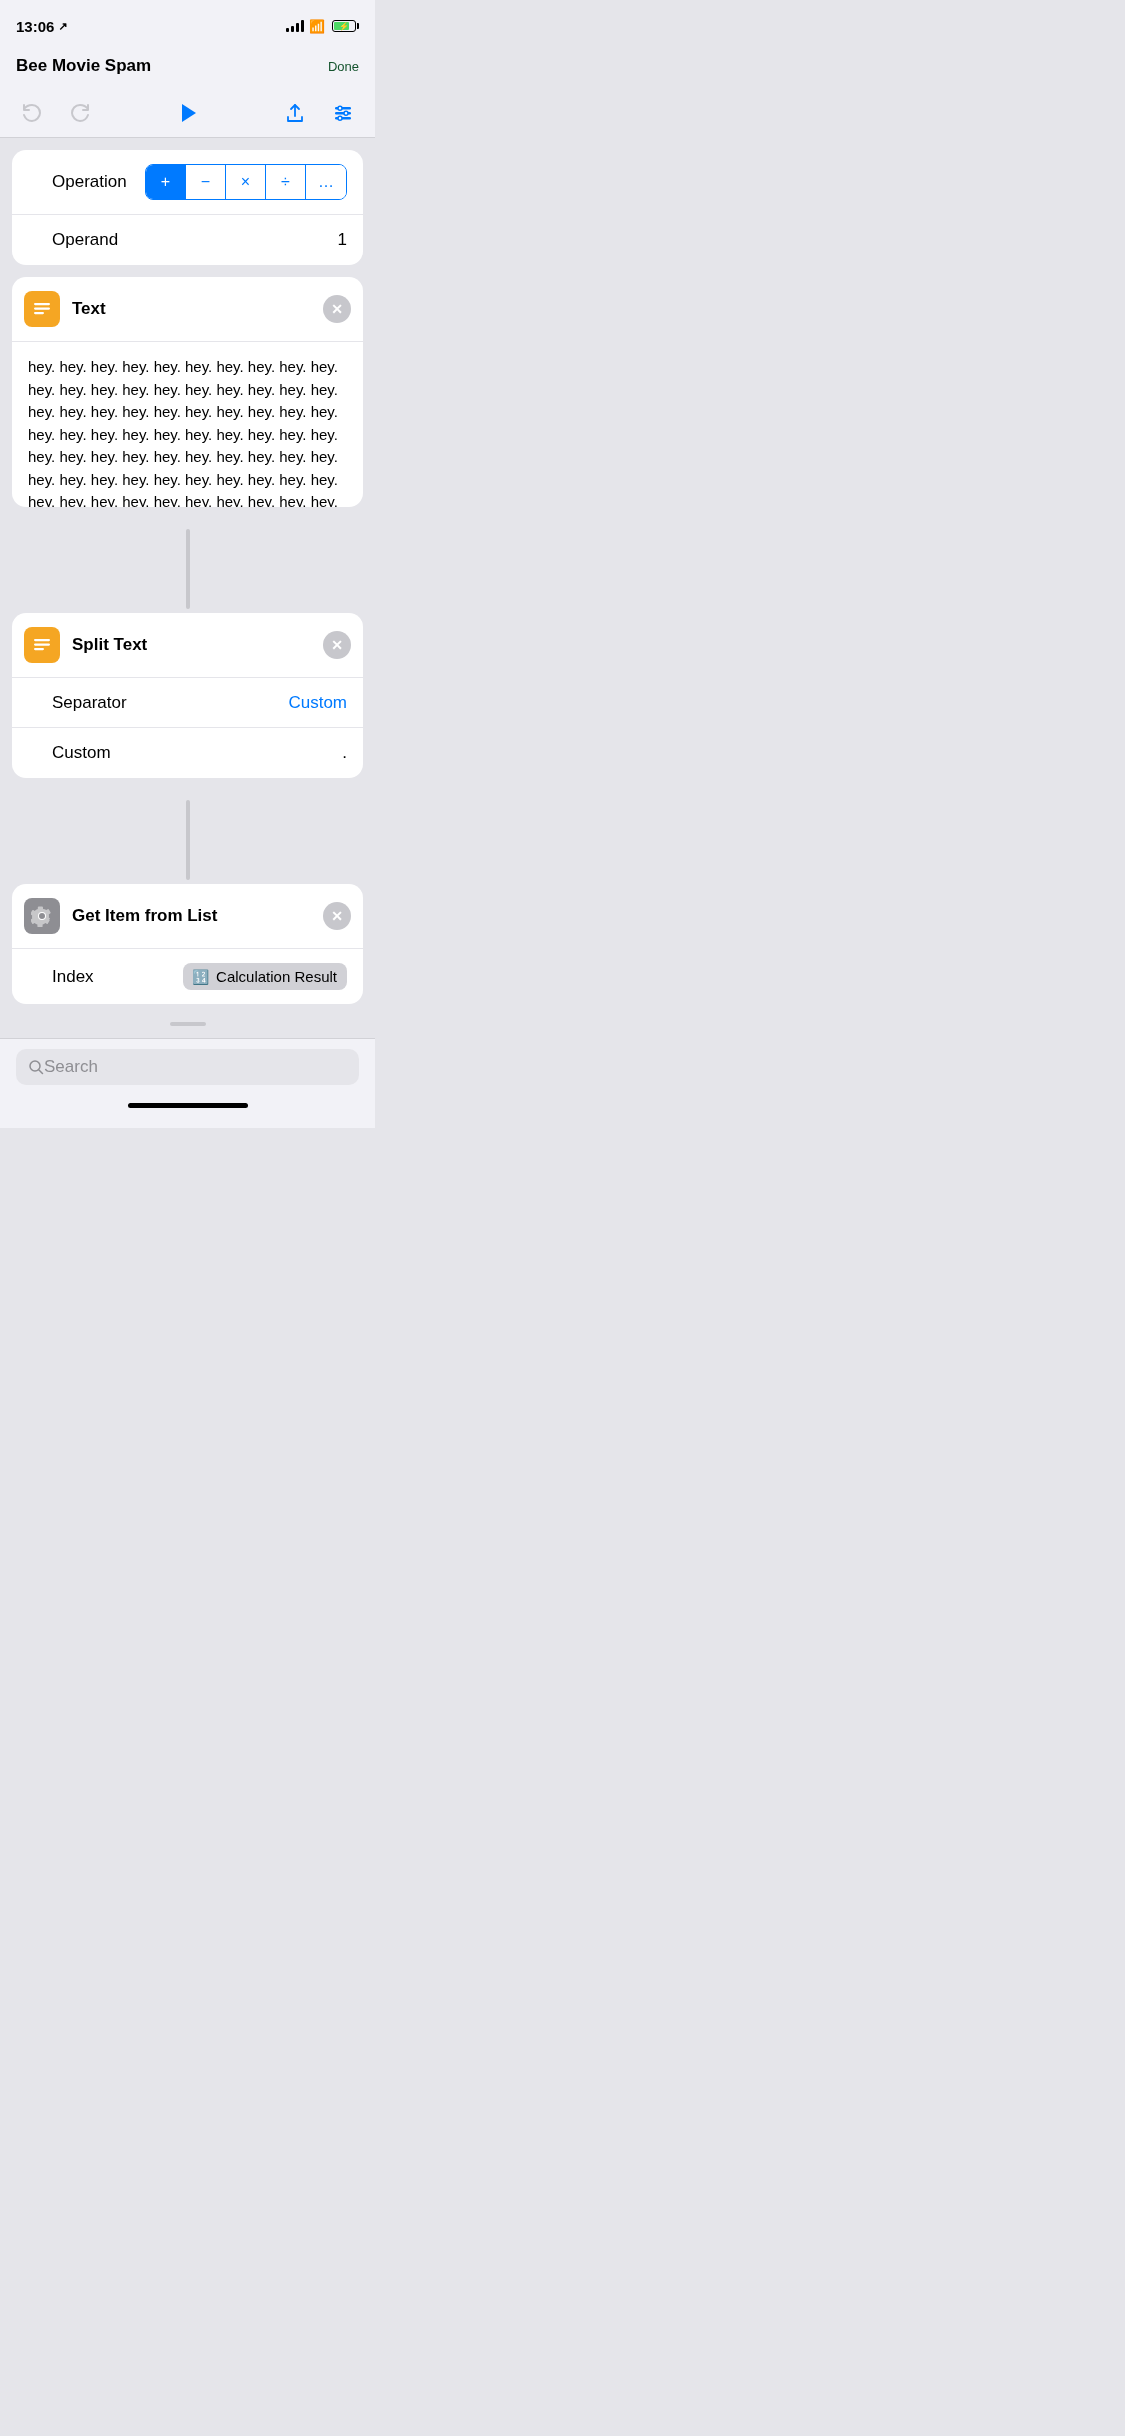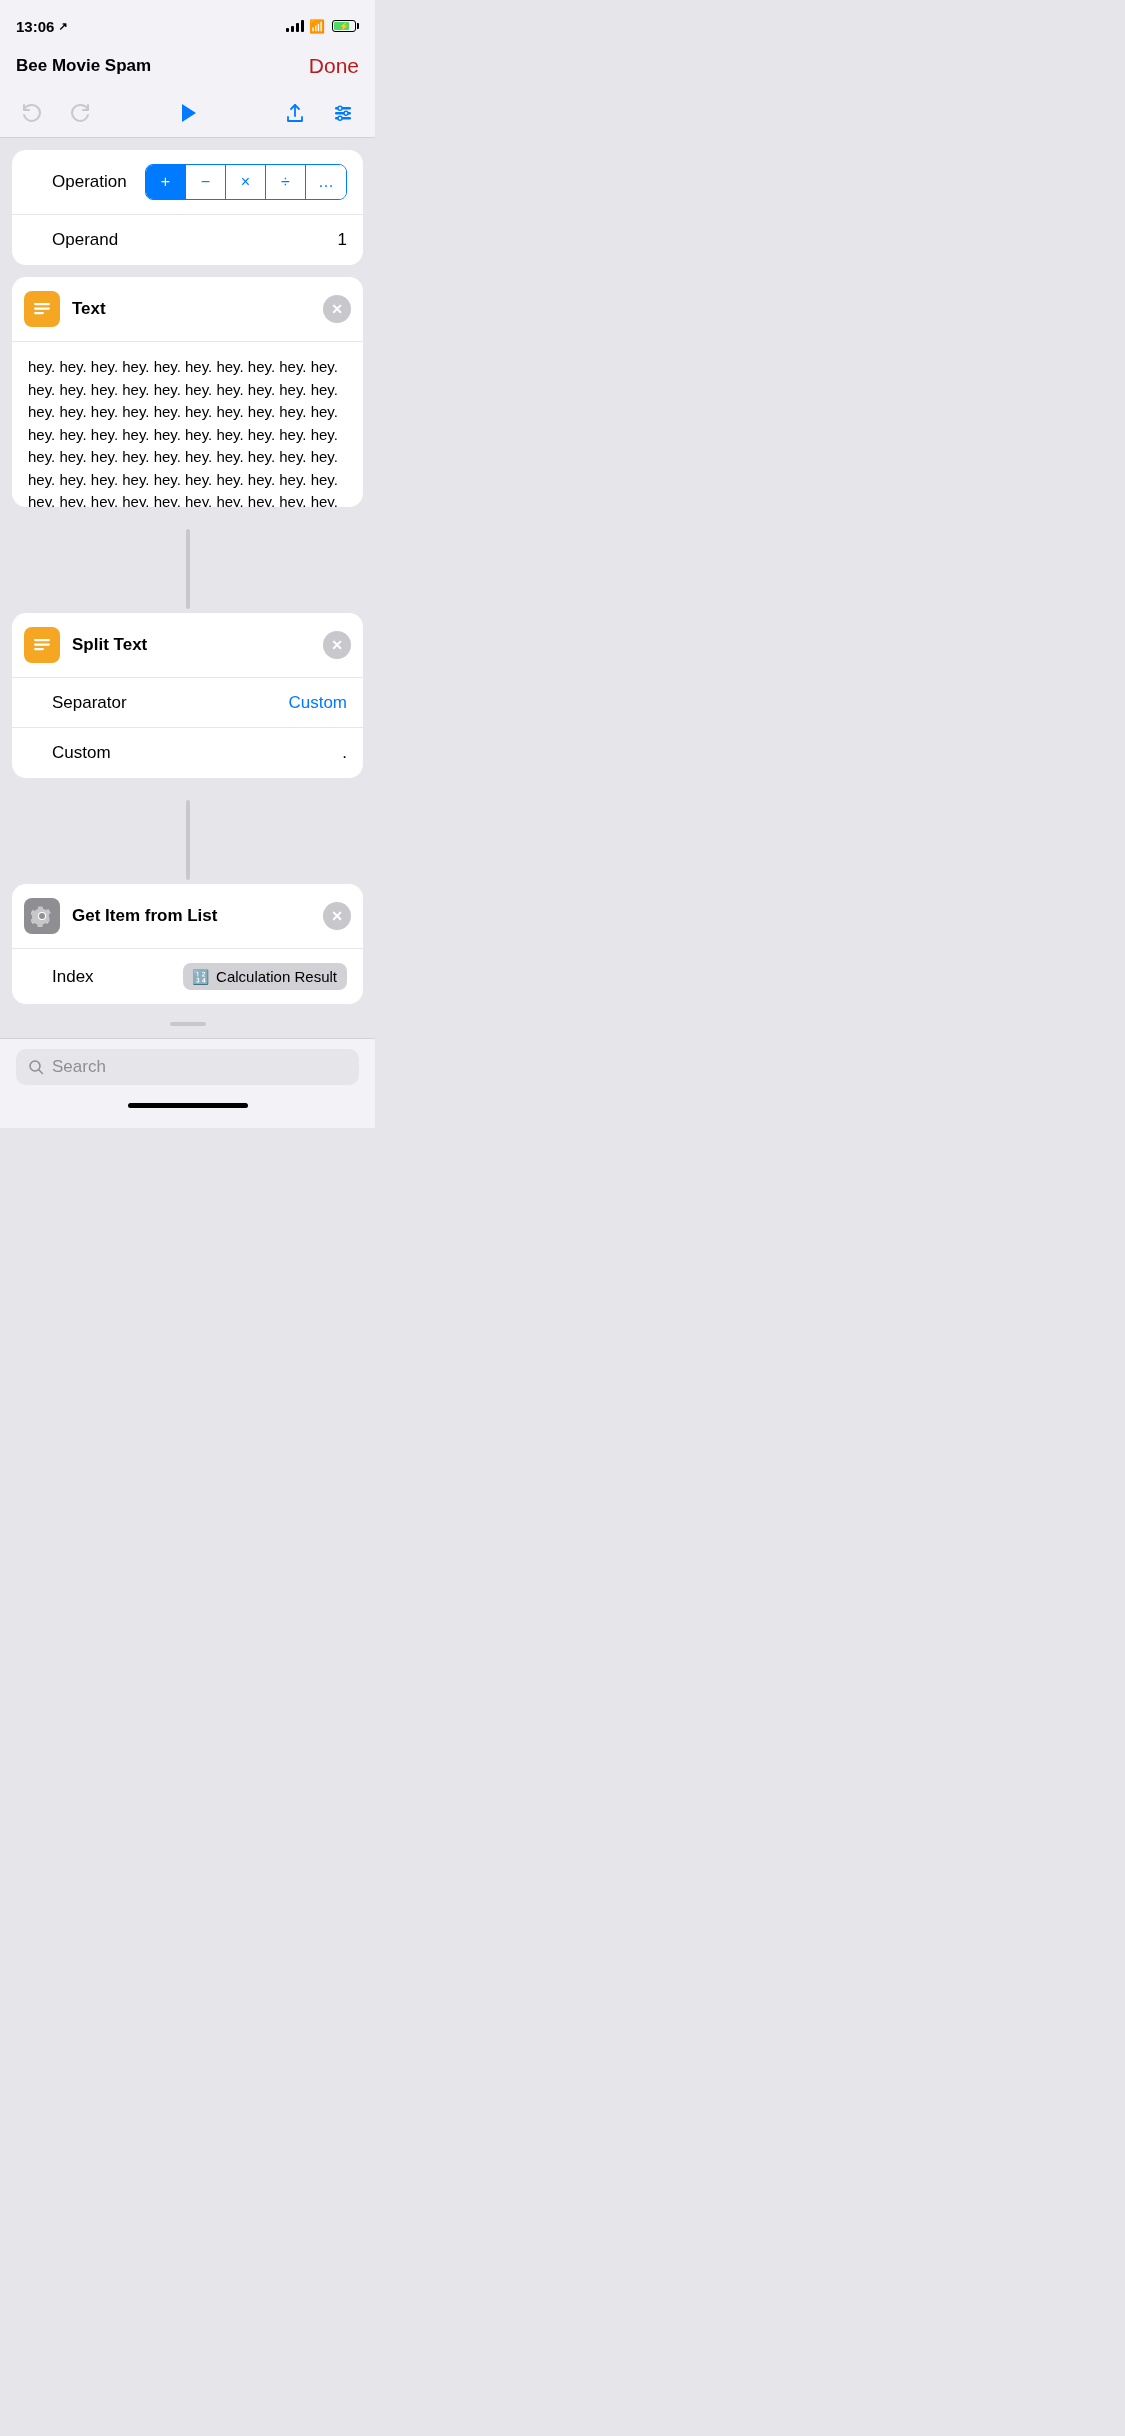--- a/index.html
+++ b/index.html
@@ -96,23 +96,23 @@
     }
     .nav-title {
       font-size: 17px;
       font-weight: 700;
       color: #000;
       text-align: center;
     }
     .nav-done {
       position: absolute;
       right: 16px;
-      font-size: 21px;
+      font-size: 13px;
       font-weight: 400;
-      color: #b91c1c;
+      color: #14532d;
     }
 
     
     .toolbar {
       background: #f2f2f7;
       display: flex;
       align-items: center;
       padding: 8px 16px;
       gap: 16px;
       height: 50px;
@@ -296,21 +296,20 @@
       background: #f2f2f7;
       padding: 10px 16px 10px 16px;
       border-top: 1px solid #d1d1d6;
     }
     .search-bar {
       background: #e5e5ea;
       border-radius: 10px;
       display: flex;
       align-items: center;
       padding: 8px 12px;
-      gap: 8px;
     }
     .search-placeholder {
       font-size: 17px;
       color: #8e8e93;
     }
 
     
     .home-bar {
       background: #f2f2f7;
       display: flex;

